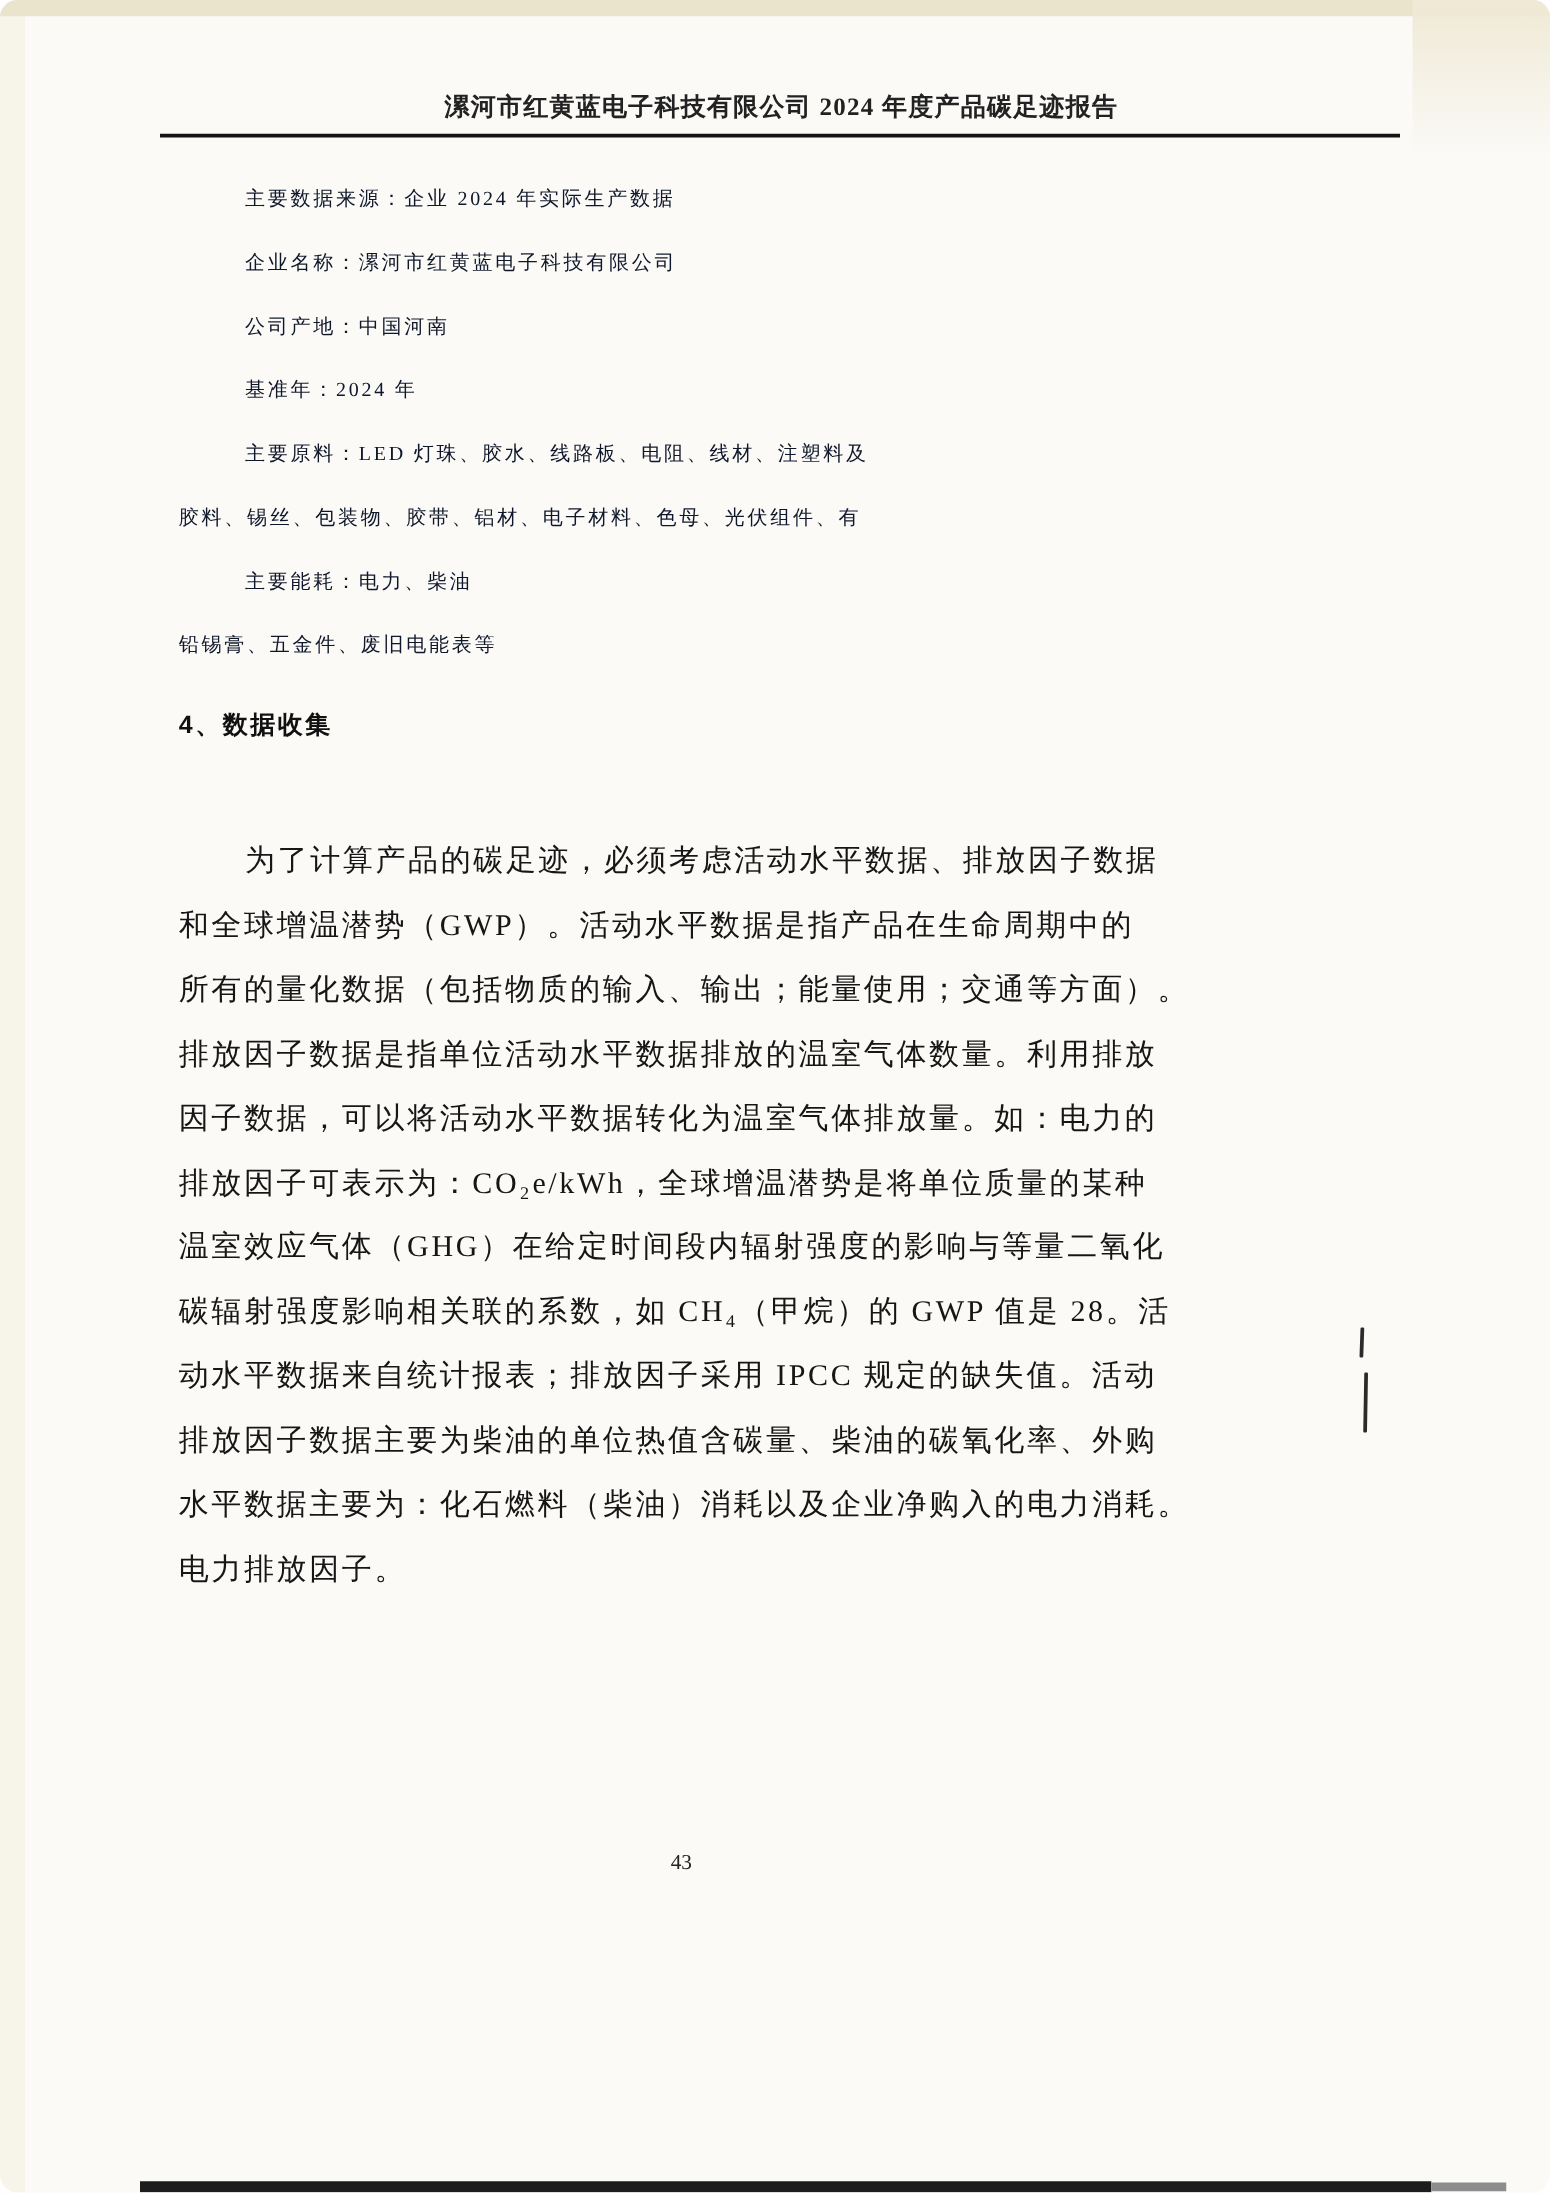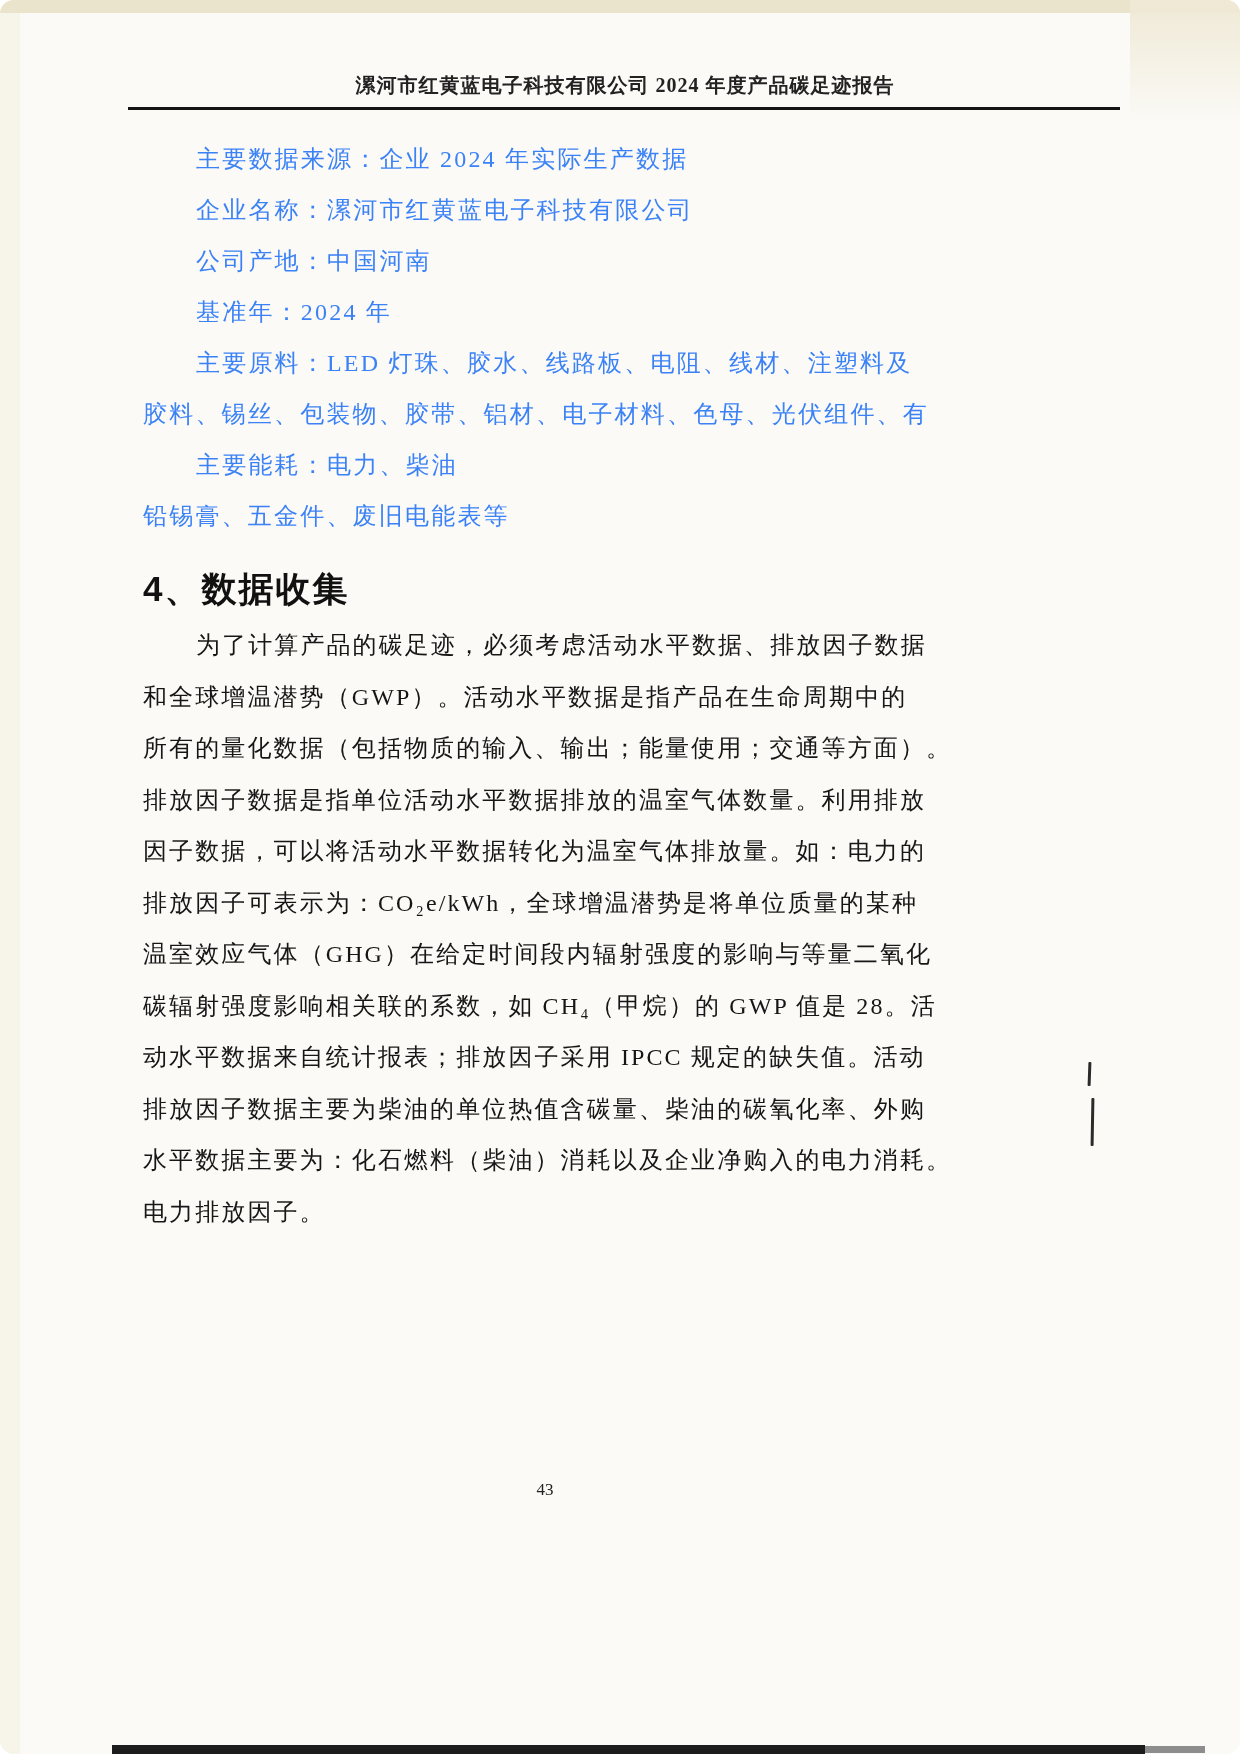--- a/index.html
+++ b/index.html
@@ -35,36 +35,36 @@
     font-weight:600;color:#222;white-space:nowrap;
   }
   .header-rule{
     position:absolute;top:107px;left:128px;width:992px;height:3px;
     background:#141414;
   }
 
   
   .info-block{
     position:absolute;top:134px;left:143px;width:800px;
-    font-size:24px;letter-spacing:2.2px;line-height:51px;color:#3b82f6;
+    font-size:16px;letter-spacing:2.2px;line-height:51px;color:#0f172a;
   }
   .info-block .line{white-space:nowrap;}
   .indent{padding-left:53px;}
 
   
   .section-heading{
     position:absolute;top:566px;left:143px;
-    font-size:35px;font-weight:bold;letter-spacing:2px;color:#111;
+    font-size:20px;font-weight:bold;letter-spacing:2px;color:#111;
     font-family:"Liberation Sans","DejaVu Sans",sans-serif;
     white-space:nowrap;
   }
 
   
   .para-block{
-    position:absolute;top:620px;left:143px;width:800px;
+    position:absolute;top:664px;left:143px;width:800px;
     font-size:24px;letter-spacing:2.1px;line-height:51.5px;color:#161616;
   }
   .para-block .line{white-space:nowrap;}
 
   
   .page-number{
     position:absolute;top:1480px;left:0;width:1090px;
     text-align:center;font-size:17px;color:#222;
   }
 </style>

